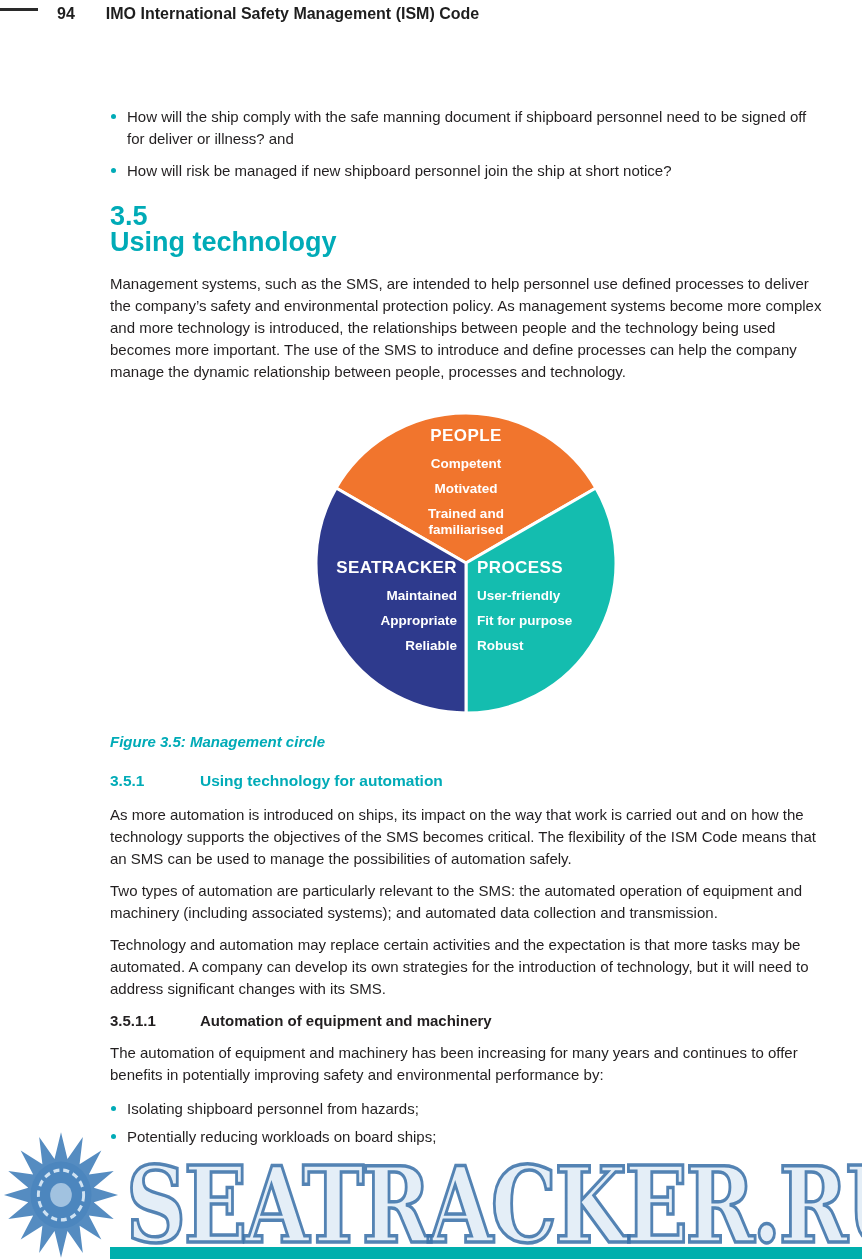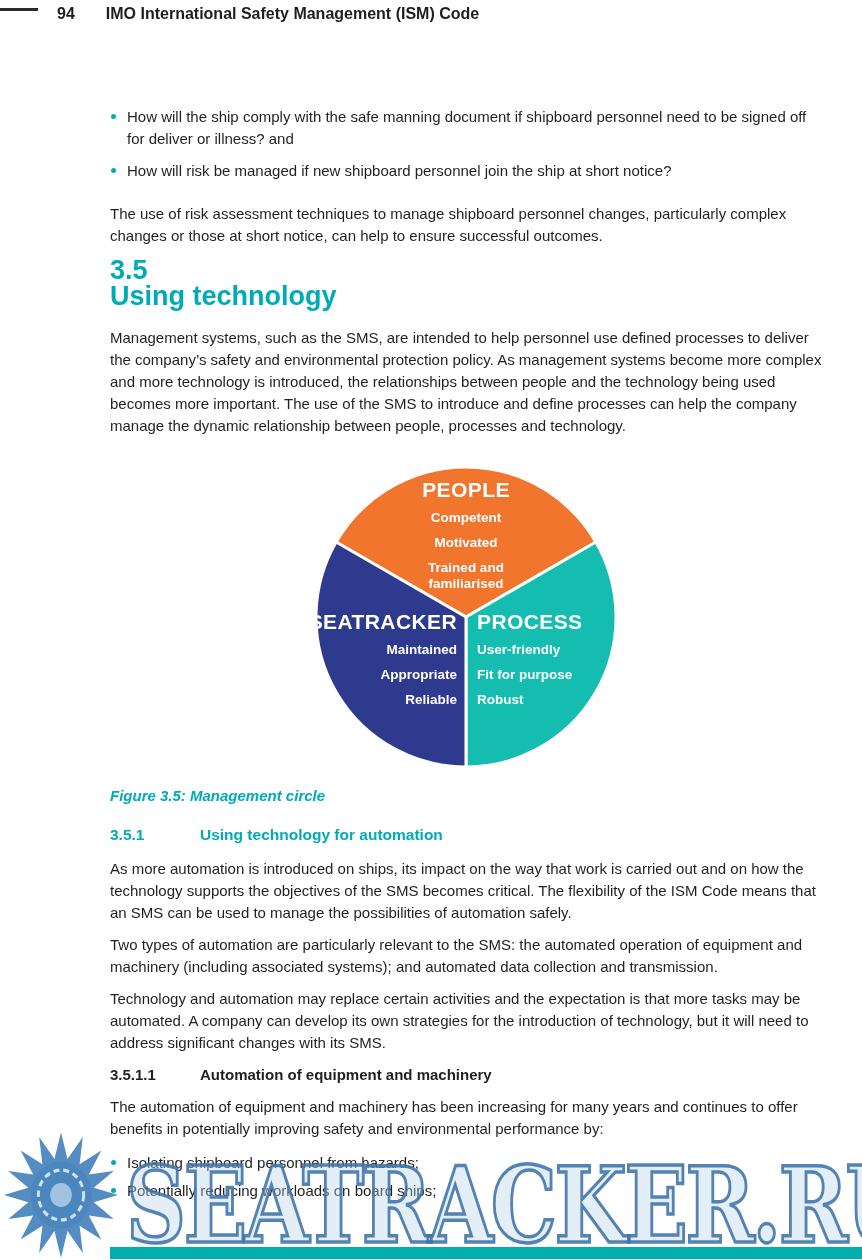--- a/index.html
+++ b/index.html
@@ -74,21 +74,21 @@
   }
   .h-num { width: 90px; flex: none; }
   .h-title { flex: 1; }
   .fig-block { margin: 24px 0 0 0; }
   .pie-wrap {
     position: relative;
     width: 312px; height: 312px;
     margin-left: 200px;
   }
   .seg-label { position: absolute; color: #ffffff; font-weight: 700; }
-  .seg-title { font-size: 21px; letter-spacing: 0.4px; }
+  .seg-title { font-size: 17px; letter-spacing: 0.4px; }
   .seg-item { font-size: 13.5px; margin-top: 9px; line-height: 16px; }
   .seg-people { top: 18px; left: 0; width: 312px; text-align: center; }
   .seg-people .seg-title { margin-bottom: 3px; }
   .seg-people .narrow { width: 120px; margin-left: auto; margin-right: auto; }
   .seg-technology { top: 150px; right: 50%; margin-right: 9px; text-align: right; }
   .seg-process { top: 150px; left: 50%; margin-left: 11px; text-align: left; }
   .seg-technology .seg-title, .seg-process .seg-title { margin-bottom: 4px; }
   .fig-caption {
     margin-top: 12px;
     color: #00abb7;
@@ -144,21 +144,20 @@
 
     <ul class="bullet-list">
       <li class="bullet">
         <span>How will the ship comply with the safe manning document if shipboard personnel need to be signed off for deliver or illness? and</span>
       </li>
       <li class="bullet">
         <span>How will risk be managed if new shipboard personnel join the ship at short notice?</span>
       </li>
     </ul>
 
-    <p class="para">The use of risk assessment techniques to manage shipboard personnel changes, particularly complex changes or those at short notice, can help to ensure successful outcomes.</p>
 
     <h2 class="h-section">
       <span class="h-num">3.5</span>
       <span class="h-title">Using technology</span>
     </h2>
 
     <p class="para">Management systems, such as the SMS, are intended to help personnel use defined processes to deliver the company’s safety and environmental protection policy. As management systems become more complex and more technology is introduced, the relationships between people and the technology being used becomes more important. The use of the SMS to introduce and define processes can help the company manage the dynamic relationship between people, processes and technology.</p>
 
     <figure class="fig-block" style="margin-left:0; margin-right:0;">
       <div class="pie-wrap">

